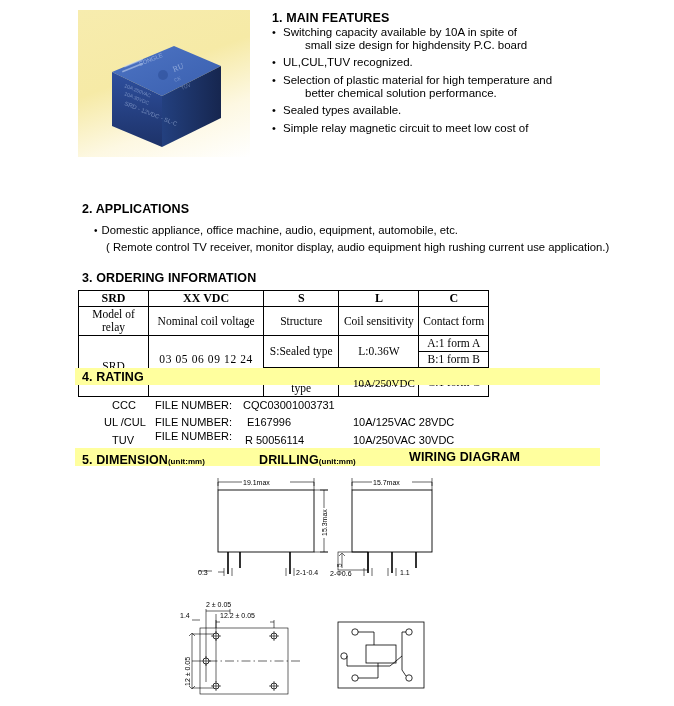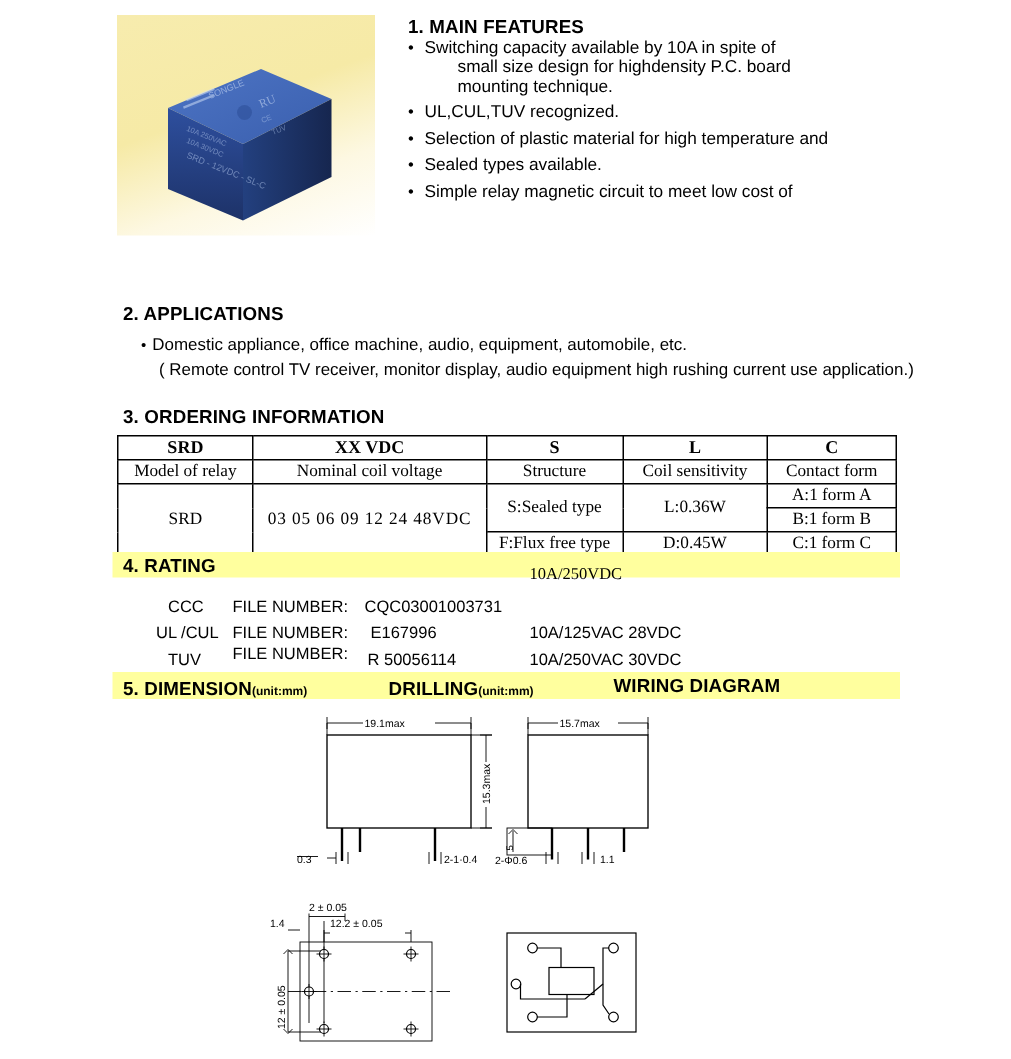--- a/index.html
+++ b/index.html
@@ -100,48 +100,48 @@
     </g>
   </svg>
 </div>
 
 <div class="abs h-sec" style="left:272px;top:1px;">1. MAIN FEATURES</div>
 <div class="abs feat" style="left:272px;top:16px;width:400px;">
   <div class="row">
     <span class="bul">•</span>
     <div>Switching capacity available by 10A in spite of</div>
     <div class="cont">small size design for highdensity P.C. board</div>
-    <div class="cont">mounting technique.</div>
   </div>
   <div class="row" style="margin-top:4px;">
     <span class="bul">•</span>
     <div>UL,CUL,TUV recognized.</div>
   </div>
   <div class="row" style="margin-top:5px;">
     <span class="bul">•</span>
     <div>Selection of plastic material for high temperature and</div>
+    <div class="cont">better chemical solution performance.</div>
   </div>
   <div class="row" style="margin-top:4px;">
     <span class="bul">•</span>
     <div>Sealed types available.</div>
   </div>
   <div class="row" style="margin-top:5px;">
     <span class="bul">•</span>
     <div>Simple relay magnetic circuit to meet low cost of</div>
   </div>
 </div>
 
 <div class="abs h-sec" style="left:82px;top:192px;text-align:center;">2. APPLICATIONS</div>
 <div class="abs app-line" style="left:94px;top:214px;text-align:right;">
   <span class="bul">•</span><span>Domestic appliance, office machine, audio, equipment, automobile, etc.</span>
 </div>
 <div class="abs app-line" style="left:106px;top:231px;">( Remote control TV receiver, monitor display, audio equipment high rushing current use application.)</div>
 
 <div class="abs h-sec" style="left:82px;top:261px;text-align:center;">3. ORDERING INFORMATION</div>
-<table class="abs ord" style="left:78px;top:280px;width:520px;">
+<table class="abs ord" style="left:78px;top:280px;width:411px;">
   <tbody>
       <tr>
     <td class="hdr" style="width:90px;">SRD</td>
     <td class="hdr" style="width:160px;">XX VDC</td>
     <td class="hdr" style="width:90px;">S</td>
     <td class="hdr" style="width:95px;">L</td>
     <td class="hdr" style="width:85px;">C</td>
   </tr>
   <tr>
     <td>Model of relay</td>

